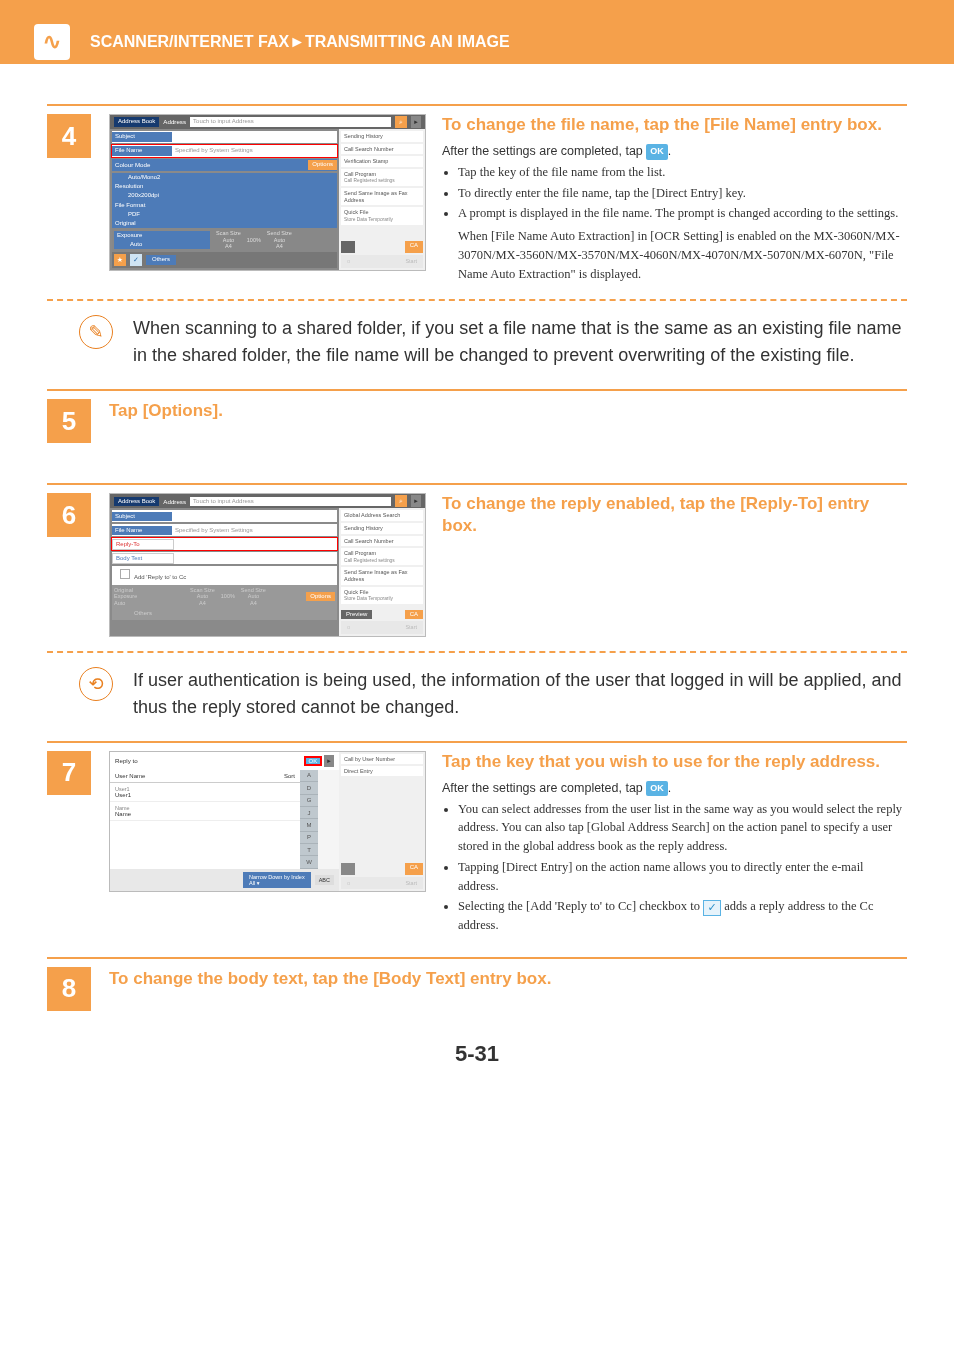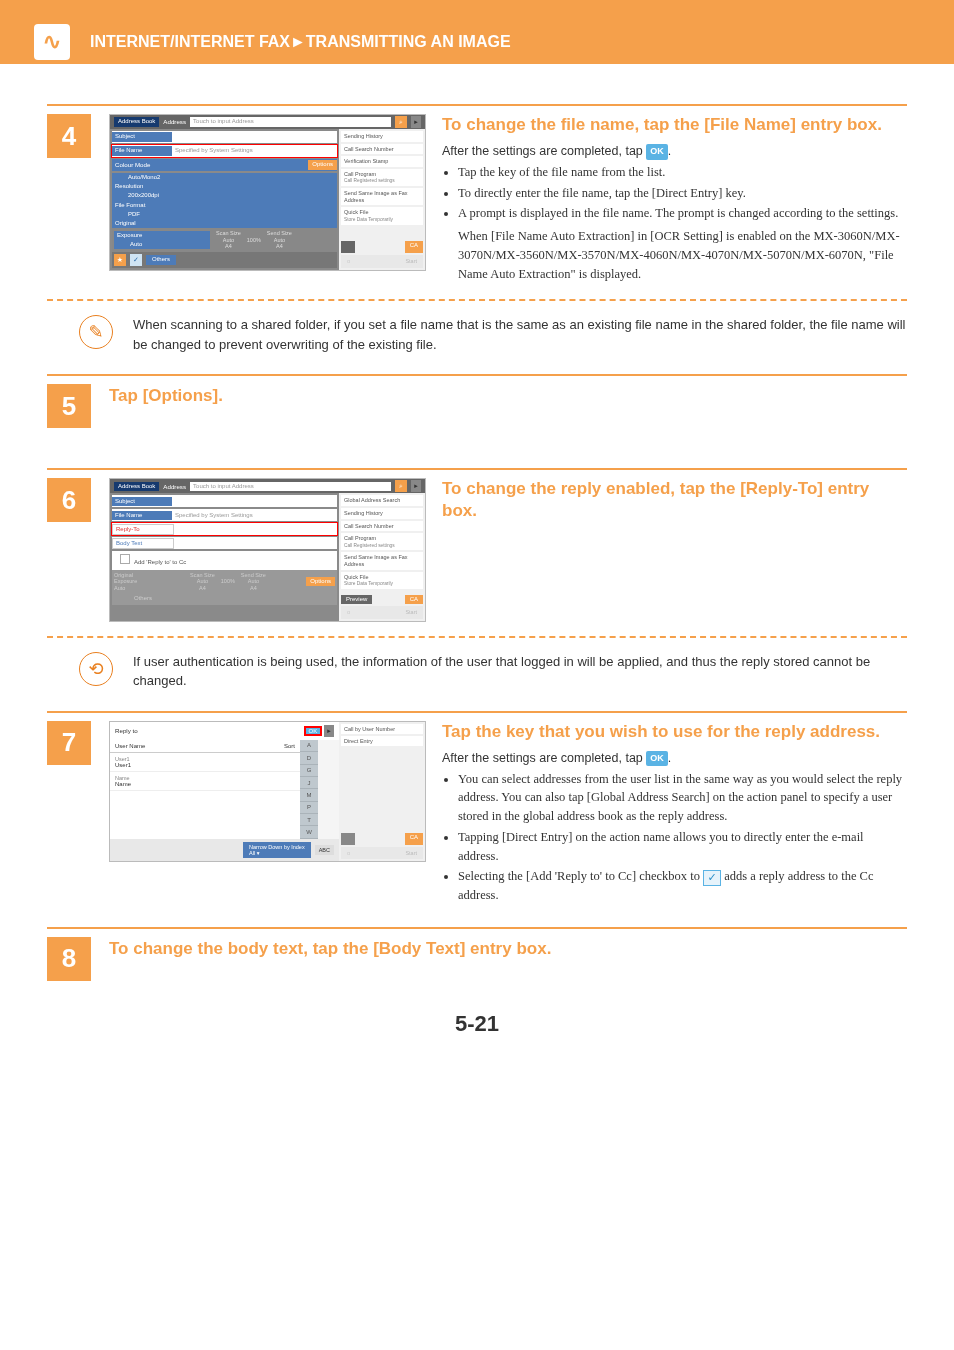--- a/index.html
+++ b/index.html
@@ -39,21 +39,21 @@
   .instr{flex:1;}
   .instr h3{color:#f5a04b;font-size:17px;font-weight:bold;margin:0 0 6px 0;line-height:1.3;}
   .instr p{margin:0 0;font-size:12.5px;line-height:1.5;}
   ul.bul{margin:2px 0;padding-left:16px;font-size:12.5px;line-height:1.5;}
   ul.bul li{margin-bottom:2px;font-family:Liberation Serif, serif;}
   .ok-pill{display:inline-block;background:#5ab3e4;color:#fff;font-size:9px;font-weight:bold;padding:1px 4px;border-radius:2px;vertical-align:middle;}
   .chk-pill{display:inline-block;width:16px;height:14px;border:1px solid #5ab3e4;background:#e6f3fb;color:#2b8fc9;font-size:11px;line-height:13px;text-align:center;vertical-align:middle;}
   .note-row{display:flex;gap:20px;align-items:flex-start;margin-top:8px;margin-bottom:8px;}
   .note-icon{width:32px;height:32px;border:1.5px solid #e98020;border-radius:50%;display:flex;align-items:center;justify-content:center;flex-shrink:0;margin-left:32px;}
   .note-icon span{color:#e98020;font-size:18px;}
-  .note-text{font-size:13px;line-height:1.5;}
+  .note-text{font-size:18px;line-height:1.5;}
   .page-num{text-align:center;font-size:22px;font-weight:bold;color:#333;margin-top:30px;}
   .step5-title{color:#f5a04b;font-size:17px;font-weight:bold;margin-top:2px;}
   
   .list-box{background:#fff;color:#333;width:190px;font-size:6px;}
   .list-head{background:#fff;color:#333;padding:3px 5px;display:flex;justify-content:space-between;border-bottom:1px solid #ccc;}
   .list-row{padding:3px 5px;border-bottom:1px solid #eee;}
   .list-row .sub{color:#888;font-size:5.5px;}
   .alpha-col{width:18px;background:#bfc8ce;display:flex;flex-direction:column;}
   .alpha-col div{flex:1;display:flex;align-items:center;justify-content:center;font-size:6px;color:#555;border-bottom:1px solid #aab3b9;}
   .narrow-btn{background:#4d7bb8;color:#fff;font-size:5.5px;padding:2px 6px;}
@@ -68,21 +68,21 @@
   .s7-bottom{display:flex;align-items:center;gap:4px;padding:3px 5px;background:#e8e8e8;}
 </style>
 </head>
 <body>
 
 <div class="orange-bar-top"></div>
 <div class="header-row">
   <div class="header-icon-wrap">
       <span class="header-icon">∿</span>
     </div>
-  <span>INTERNET/INTERNET FAX►TRANSMITTING AN IMAGE</span>
+  <span>SCANNER/INTERNET FAX►TRANSMITTING AN IMAGE</span>
 </div>
 
 <div class="page">
 
 <hr class="hr-orange">
 
 <div class="step-row">
   <div class="step-num">4</div>
   <div class="screenshot">
     <div class="shot-box">
@@ -334,15 +334,15 @@
     </ul>
   </div>
 </div>
 
 <hr class="hr-orange">
 <div class="step-row">
   <div class="step-num">8</div>
   <div class="step5-title">To change the body text, tap the [Body Text] entry box.</div>
 </div>
 
-<div class="page-num">5-21</div>
+<div class="page-num">5-31</div>
 
 </div>
 
 </body></html>

